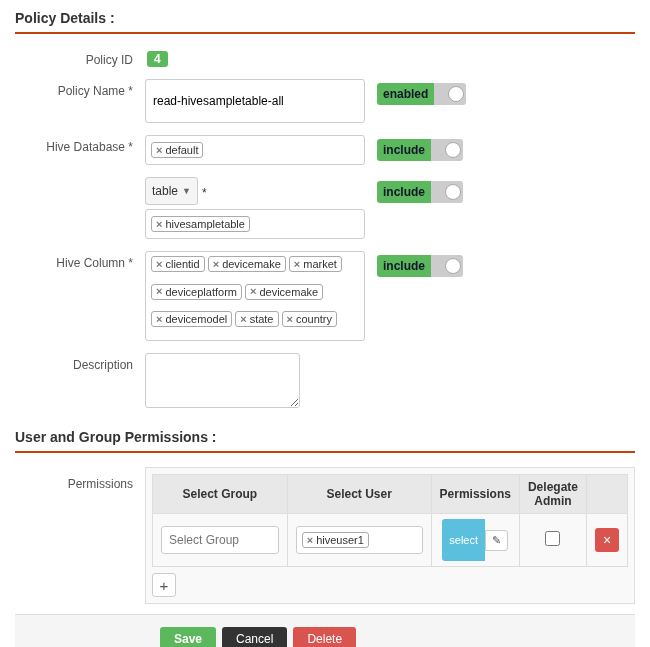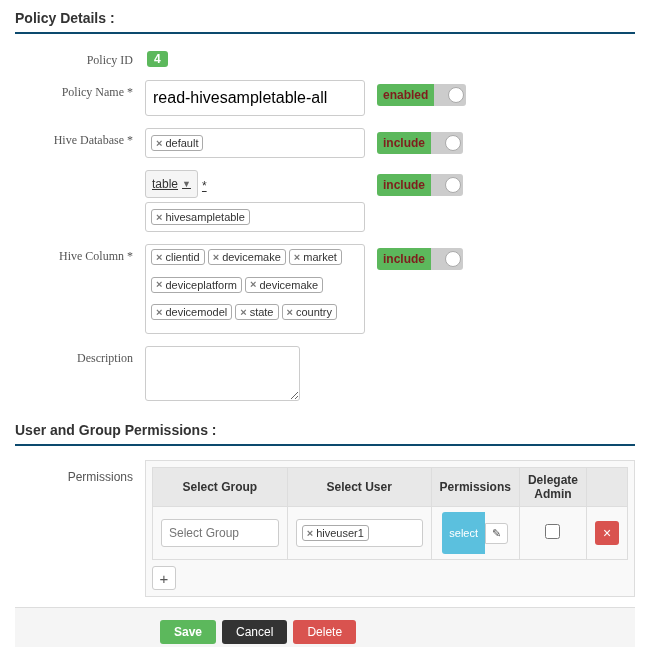--- a/index.html
+++ b/index.html
@@ -5,66 +5,65 @@
     * { box-sizing: border-box; margin: 0; padding: 0; }
     body { font-family: Arial, sans-serif; font-size: 13px; background: #fff; color: #333; width: 650px; min-height: 647px; }
 
     .page-container { padding: 10px 15px; }
 
     .section-title {
       font-size: 14px;
       font-weight: bold;
       color: #333;
       padding-bottom: 6px;
-      border-bottom: 2px solid #0c4a6e;
+      border-bottom: 2px solid #c2410c;
       margin-bottom: 14px;
     }
 
     .form-row {
       display: flex;
       align-items: flex-start;
       margin-bottom: 12px;
     }
 
     .form-label {
       text-align: right;
       width: 130px;
       min-width: 130px;
       padding-right: 12px;
       padding-top: 5px;
       font-size: 12px;
       color: #555;
-      font-family: Liberation Serif, serif;
     }
 
     .form-control {
       flex: 1;
       max-width: 220px;
     }
 
     .form-control input[type="text"] {
       width: 100%;
       padding: 8px 7px;
       border: 1px solid #ccc;
       border-radius: 3px;
-      font-size: 16px;
-      height: 36px;
+      font-size: 12px;
+      height: 44px;
     }
 
     .toggle-container {
       display: flex;
       align-items: center;
       margin-left: 12px;
       padding-top: 4px;
     }
 
     .toggle-label {
       font-size: 12px;
       font-weight: bold;
-      color: #7f1d1d;
+      color: #0f172a;
       background: #5cb85c;
       padding: 2px 6px;
       border-radius: 3px 0 0 3px;
       height: 22px;
       display: flex;
       align-items: center;
     }
 
     .toggle-switch {
       position: relative;
@@ -127,21 +126,20 @@
       font-size: 11px;
       font-weight: bold;
       line-height: 1;
     }
 
     
     .table-type-wrap {
       display: flex;
       align-items: center;
       gap: 4px;
-      text-decoration: underline;
     }
 
     .type-dropdown {
       border: 1px solid #ccc;
       border-radius: 3px;
       padding: 3px 6px;
       font-size: 12px;
       height: 28px;
       background: #f5f5f5;
       display: flex;

